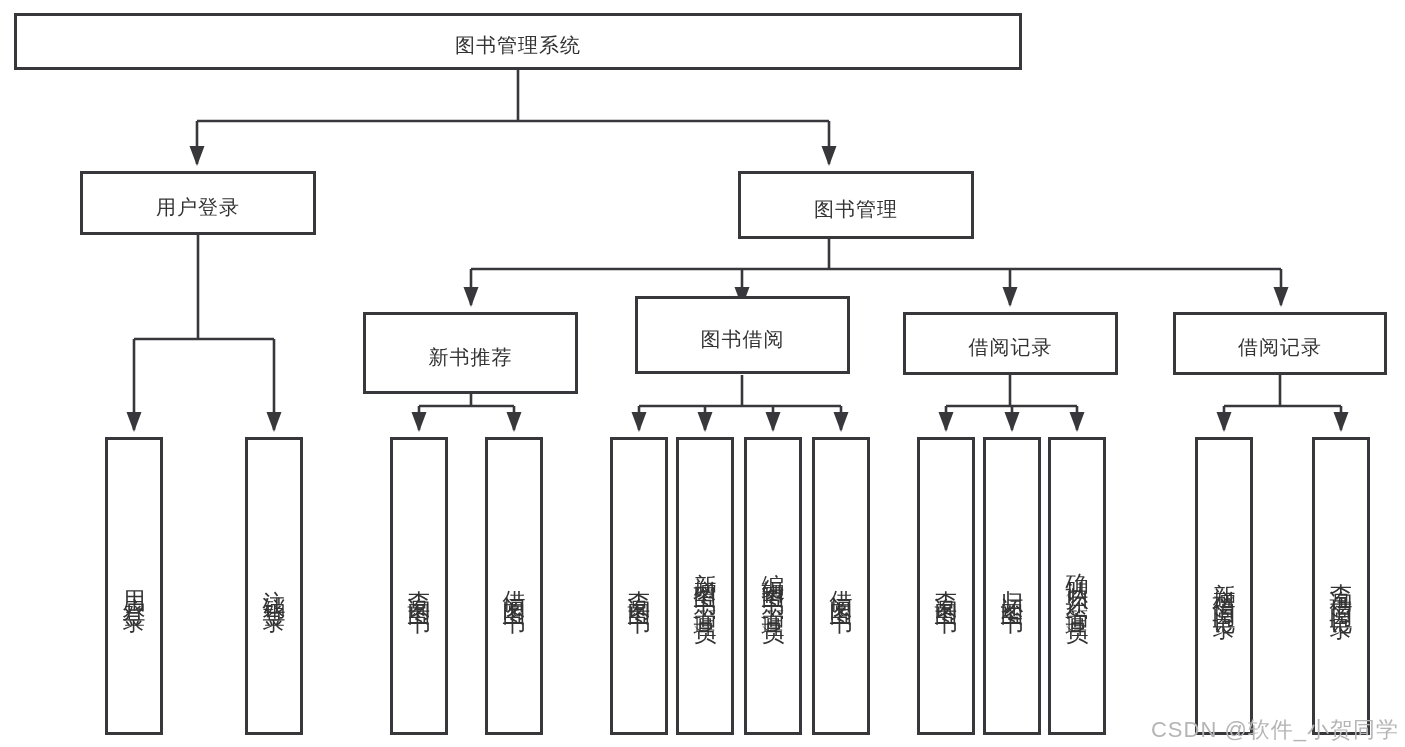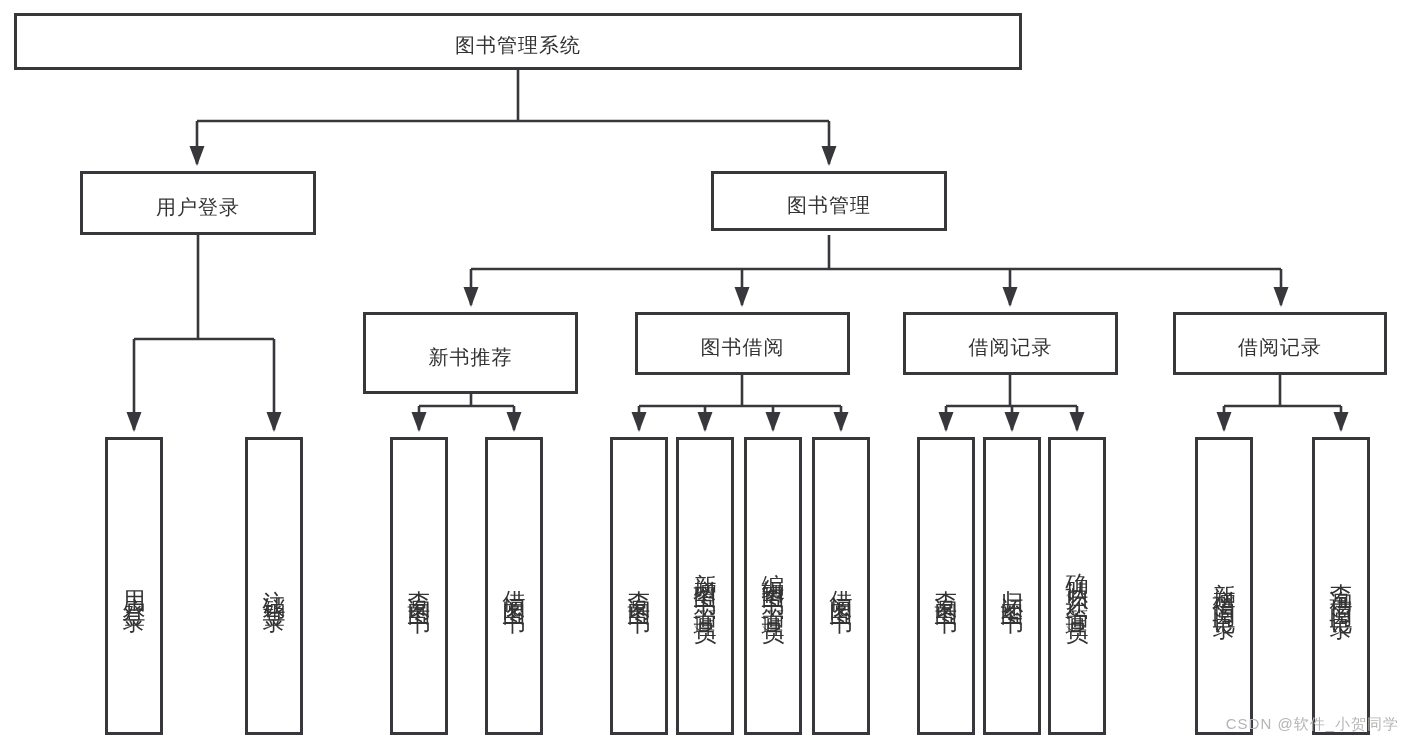--- a/index.html
+++ b/index.html
@@ -32,21 +32,21 @@
   .vbox span{
     writing-mode:vertical-rl;
     font-size:23px;
     letter-spacing:7px;
     color:#333333;
     line-height:1;
   }
   #watermark{
     position:absolute;
     right:6px;top:715px;
-    font-size:15px;
+    font-size:22px;
     color:#b5b5b5;
     letter-spacing:1px;
     white-space:nowrap;
   }
 </style>
 </head>
 <body>
 
 <div id="stage">
 
@@ -91,28 +91,28 @@
     <line class="ar" x1="1341" y1="406" x2="1341" y2="430" marker-end="url(#arr)"></line>
   </svg>
 
   <div class="node hbox" style="left:14px;top:13px;width:1008px;height:57px;">
     <span>图书管理系统</span>
   </div>
 
   <div class="node hbox" style="left:80px;top:171px;width:236px;height:64px;">
     <span>用户登录</span>
   </div>
-  <div class="node hbox" style="left:711px;top:171px;width:236px;height:60px;">
+  <div class="node hbox" style="left:738px;top:171px;width:236px;height:68px;">
     <span>图书管理</span>
   </div>
 
   <div class="node hbox" style="left:363px;top:312px;width:215px;height:82px;">
     <span>新书推荐</span>
   </div>
-  <div class="node hbox" style="left:635px;top:312px;width:215px;height:63px;">
+  <div class="node hbox" style="left:635px;top:296px;width:215px;height:78px;">
     <span>图书借阅</span>
   </div>
   <div class="node hbox" style="left:903px;top:312px;width:215px;height:63px;">
     <span>借阅记录</span>
   </div>
   <div class="node hbox" style="left:1173px;top:312px;width:214px;height:63px;text-align:right;">
     <span>借阅记录</span>
   </div>
 
   <div class="node vbox" style="left:105px;">

